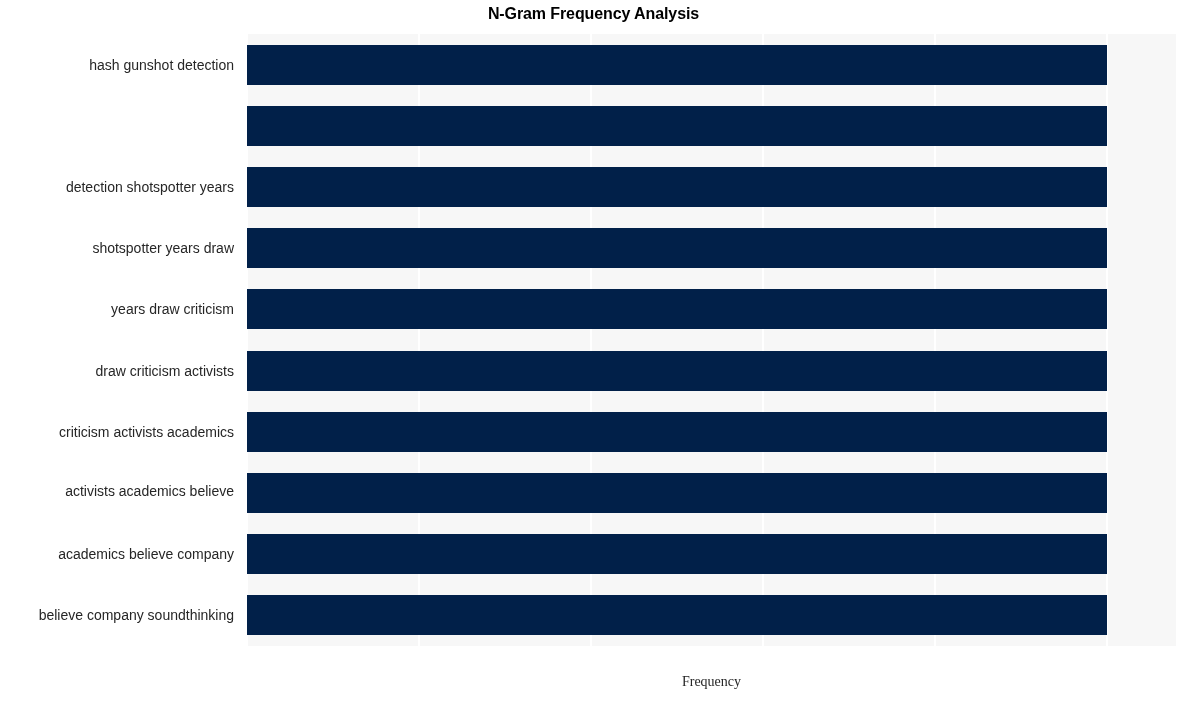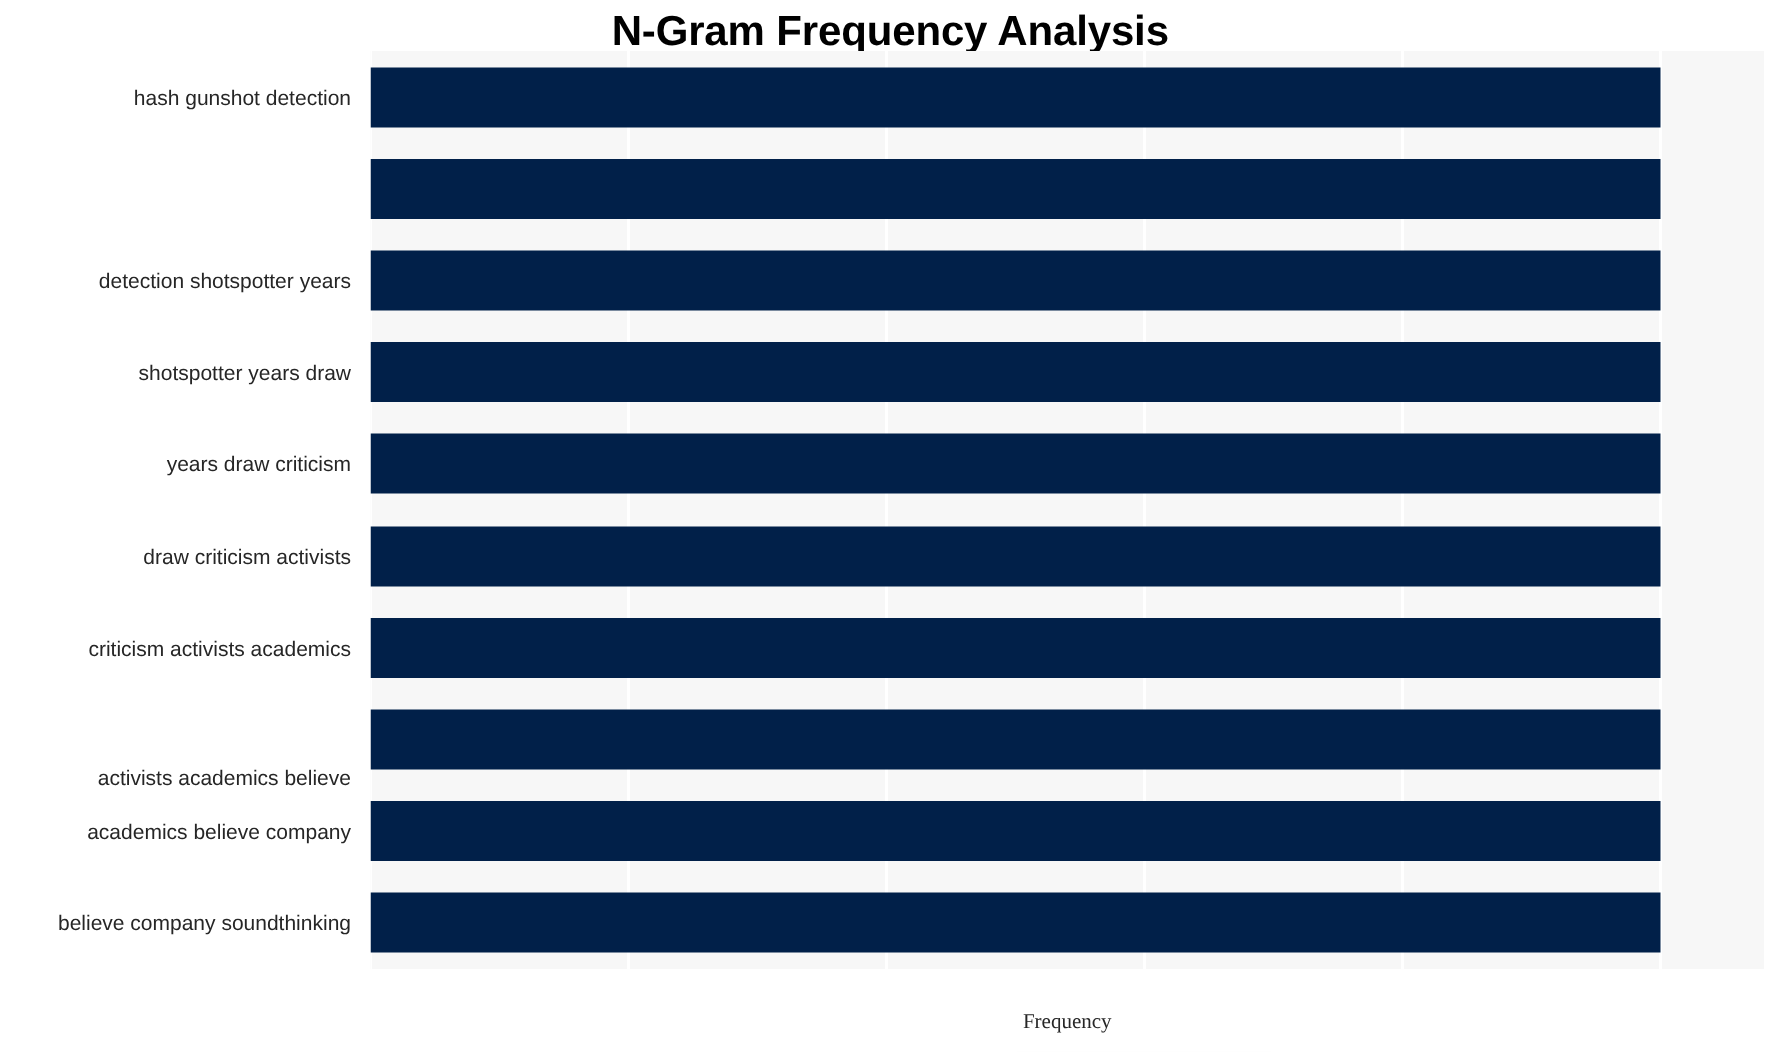--- a/index.html
+++ b/index.html
@@ -25,21 +25,21 @@
     background: #ffffff;
   }
 
   
   #chart-title {
     position: absolute;
     left: 0;
     top: 5px;
     width: 1187px;
     text-align: center;
-    font-size: 28px;
+    font-size: 16px;
     font-weight: bold;
     color: #000000;
     letter-spacing: -0.1px;
     white-space: nowrap;
   }
 
   
   #plot-area {
     position: absolute;
     left: 247px;
@@ -179,21 +179,21 @@
       </div>
   </div>
 
   <div id="ylabels">
       <div class="ylabel" style="top: 0px; height: 61.2px;">hash gunshot detection</div>
       <div class="ylabel" style="top: 183.6px; height: 61.2px;">shotspotter years draw</div>
       <div class="ylabel" style="top: 122.4px; height: 61.2px;">detection shotspotter years</div>
       <div class="ylabel" style="top: 244.8px; height: 61.2px;">years draw criticism</div>
       <div class="ylabel" style="top: 306px; height: 61.2px;">draw criticism activists</div>
       <div class="ylabel" style="top: 367.2px; height: 61.2px;">criticism activists academics</div>
-      <div class="ylabel" style="top: 453px; height: 61.2px;">activists academics believe</div>
+      <div class="ylabel" style="top: 426px; height: 61.2px;">activists academics believe</div>
       <div class="ylabel" style="top: 489.6px; height: 61.2px;">academics believe company</div>
       <div class="ylabel" style="top: 550.8px; height: 61.2px;">believe company soundthinking</div>
     </div>
 
 
   <div id="xaxis-label">Frequency</div>
 
 </div>
 
 </body></html>

